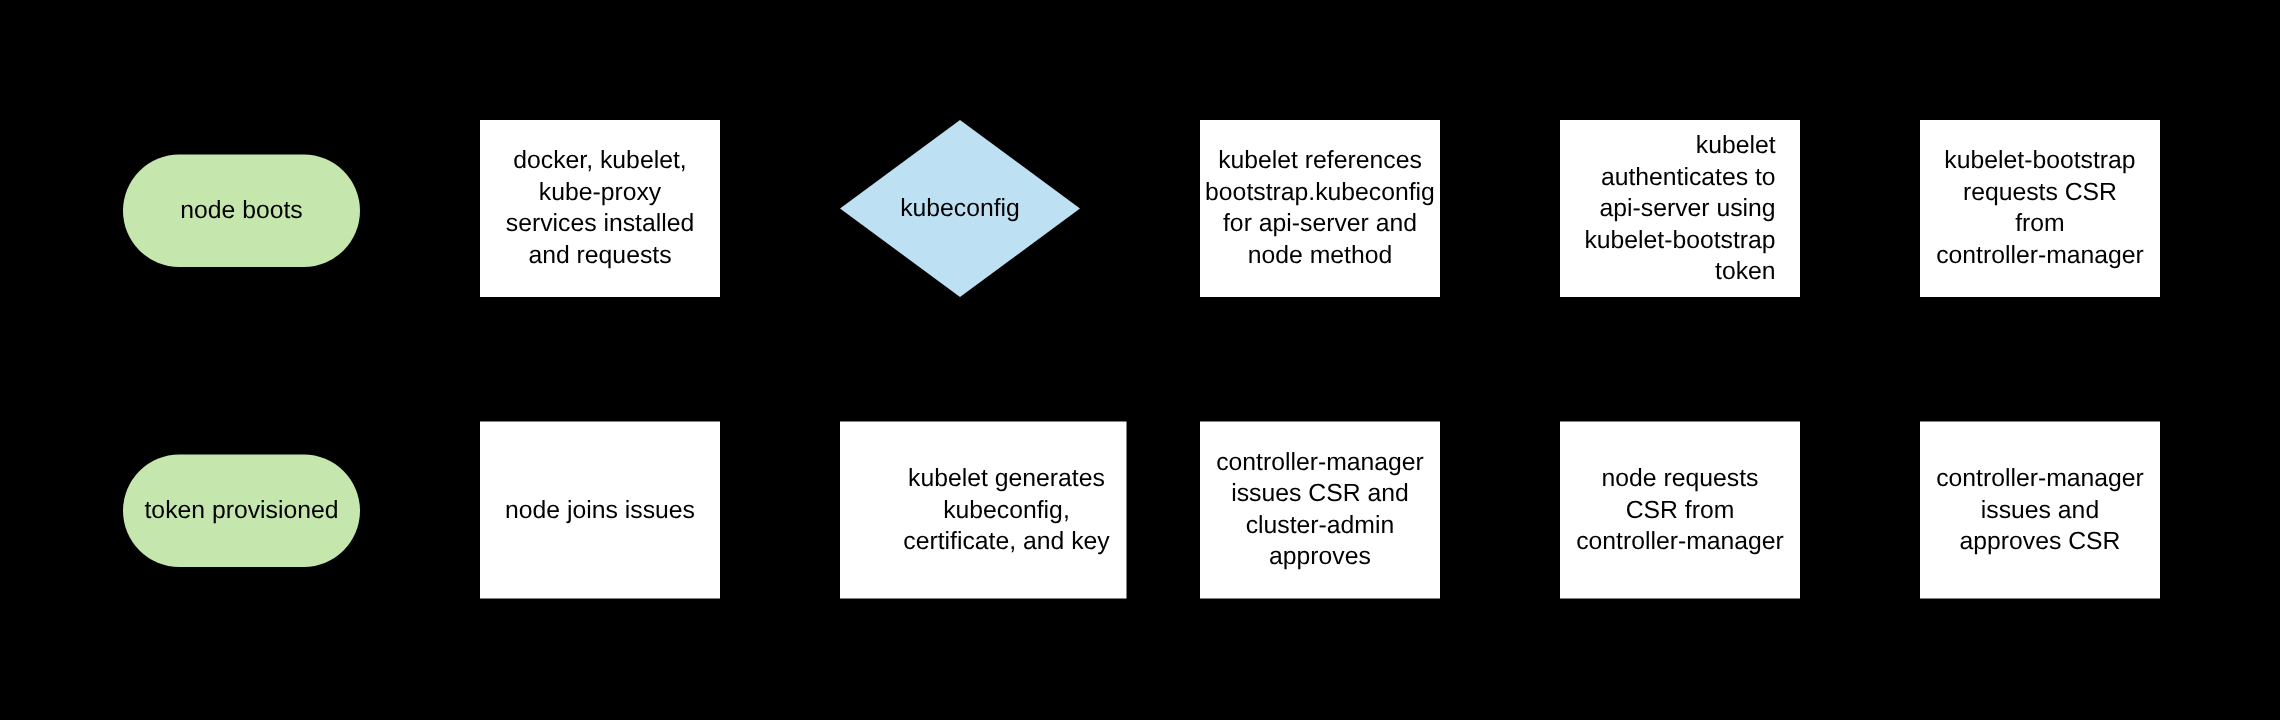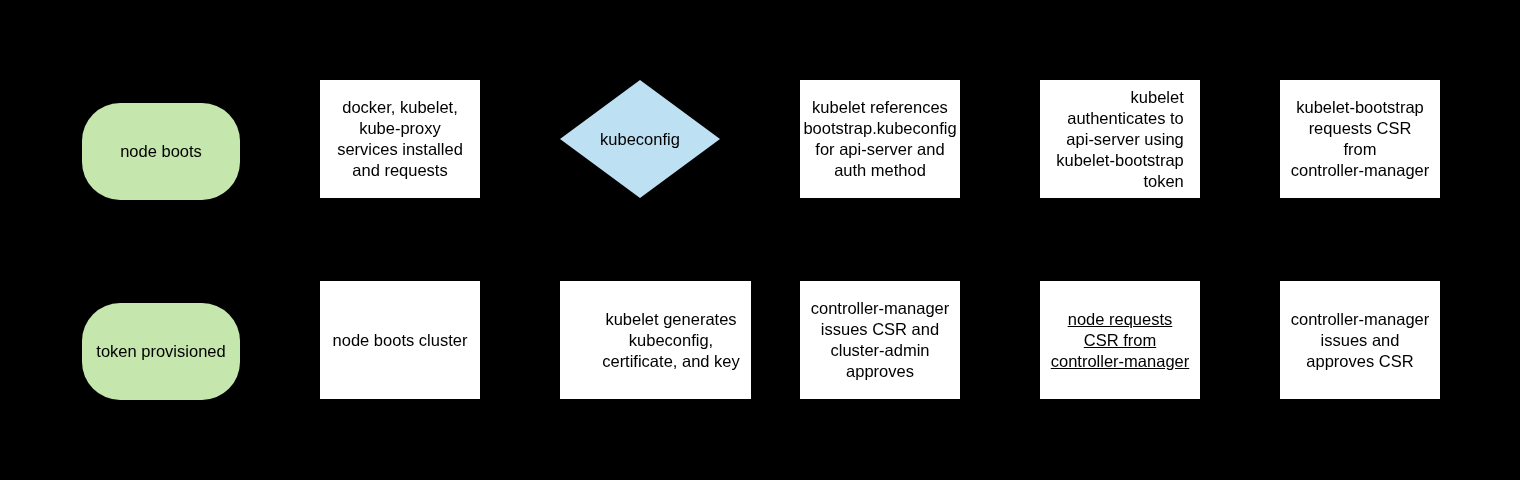--- a/index.html
+++ b/index.html
@@ -26,21 +26,21 @@
     line-height: 21px;
     color: var(--text-color, #000000);
   }
   .process {
     width: 160px;
     height: 118px;
     background: var(--process-fill, #ffffff);
   }
   .terminator {
     width: 158px;
-    height: 97px;
+    height: 75px;
     border-radius: 38px;
     background: var(--terminator-fill, #c5e6ac);
   }
   .decision {
     width: 160px;
     height: 118px;
     background: var(--decision-fill, #bee0f3);
     clip-path: polygon(50% 0%, 100% 50%, 50% 100%, 0% 50%);
   }
 </style>
@@ -54,47 +54,47 @@
   <div class="node process" style="left:320px; top:80px;">docker, kubelet,
 kube-proxy
 services installed
 and requests</div>
 
   <div class="node decision" style="left:560px; top:80px;">kubeconfig</div>
 
   <div class="node process" style="left:800px; top:80px;">kubelet references
 bootstrap.kubeconfig
 for api-server and
-auth method</div>
+node method</div>
 
   <div class="node process" style="left:1040px; top:80px;text-align:right;">kubelet
 authenticates to
 api-server using
 kubelet-bootstrap
 token</div>
 
   <div class="node process" style="left:1280px; top:80px;">kubelet-bootstrap
 requests CSR
 from
 controller-manager</div>
 
   <div class="node terminator" style="left:82px; top:303px;">token provisioned</div>
 
-  <div class="node process" style="left:320px; top:281px;">node boots cluster</div>
+  <div class="node process" style="left:320px; top:281px;">node joins issues</div>
 
   <div class="node process" style="left:560px; top:281px;padding-left:31px;">kubelet generates
 kubeconfig,
 certificate, and key</div>
 
   <div class="node process" style="left:800px; top:281px;">controller-manager
 issues CSR and
 cluster-admin
 approves</div>
 
-  <div class="node process" style="left:1040px; top:281px;text-decoration:underline;">node requests
+  <div class="node process" style="left:1040px; top:281px;">node requests
 CSR from
 controller-manager</div>
 
   <div class="node process" style="left:1280px; top:281px;">controller-manager
 issues and
 approves CSR</div>
 
 </div>
 
 </body></html>

